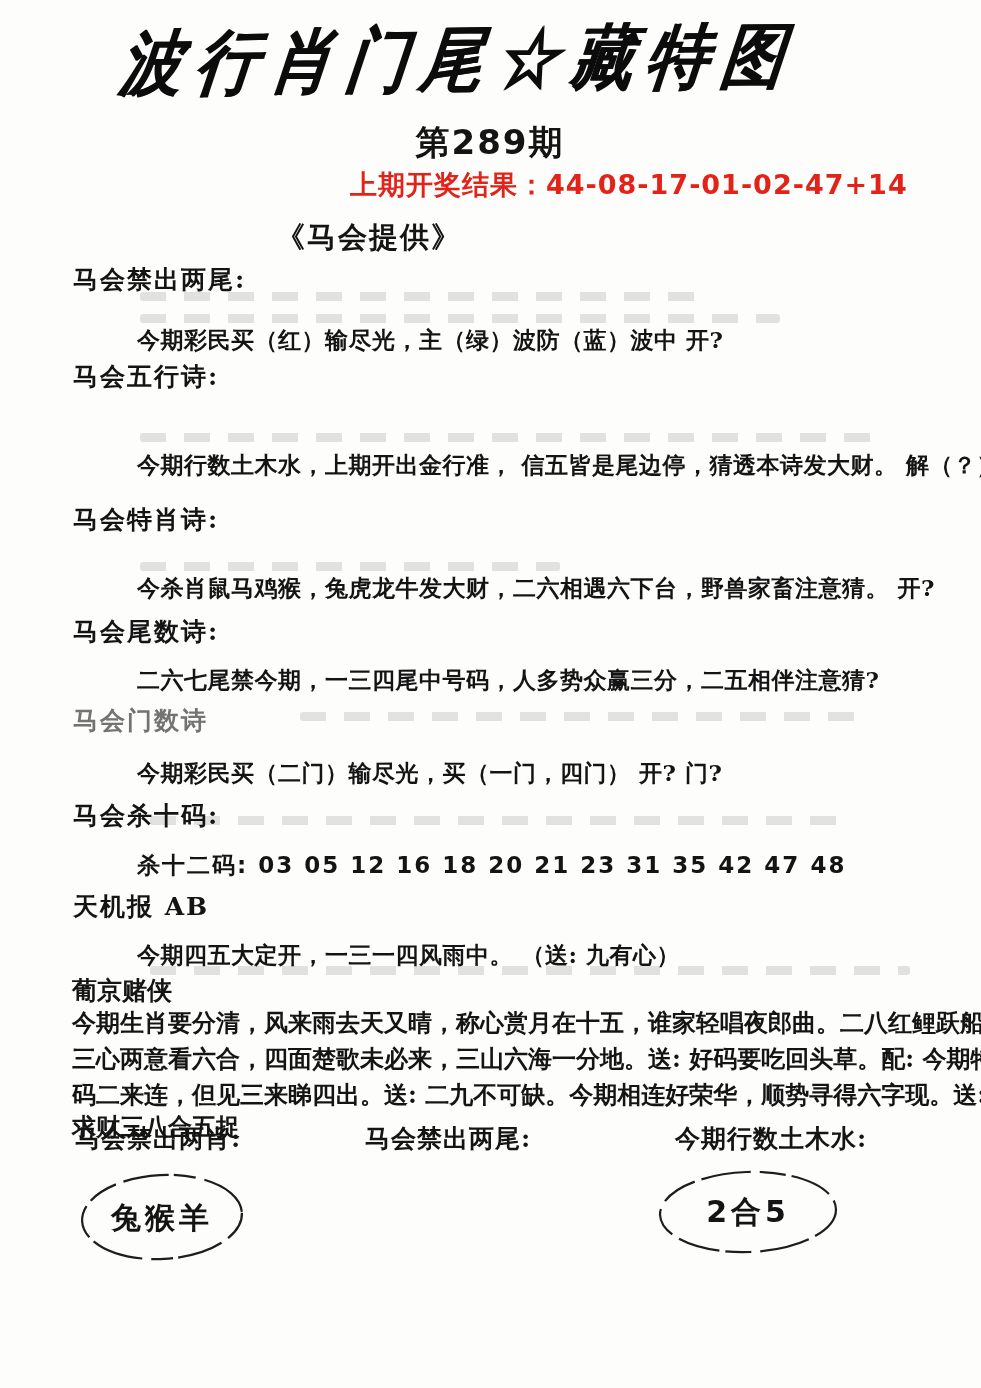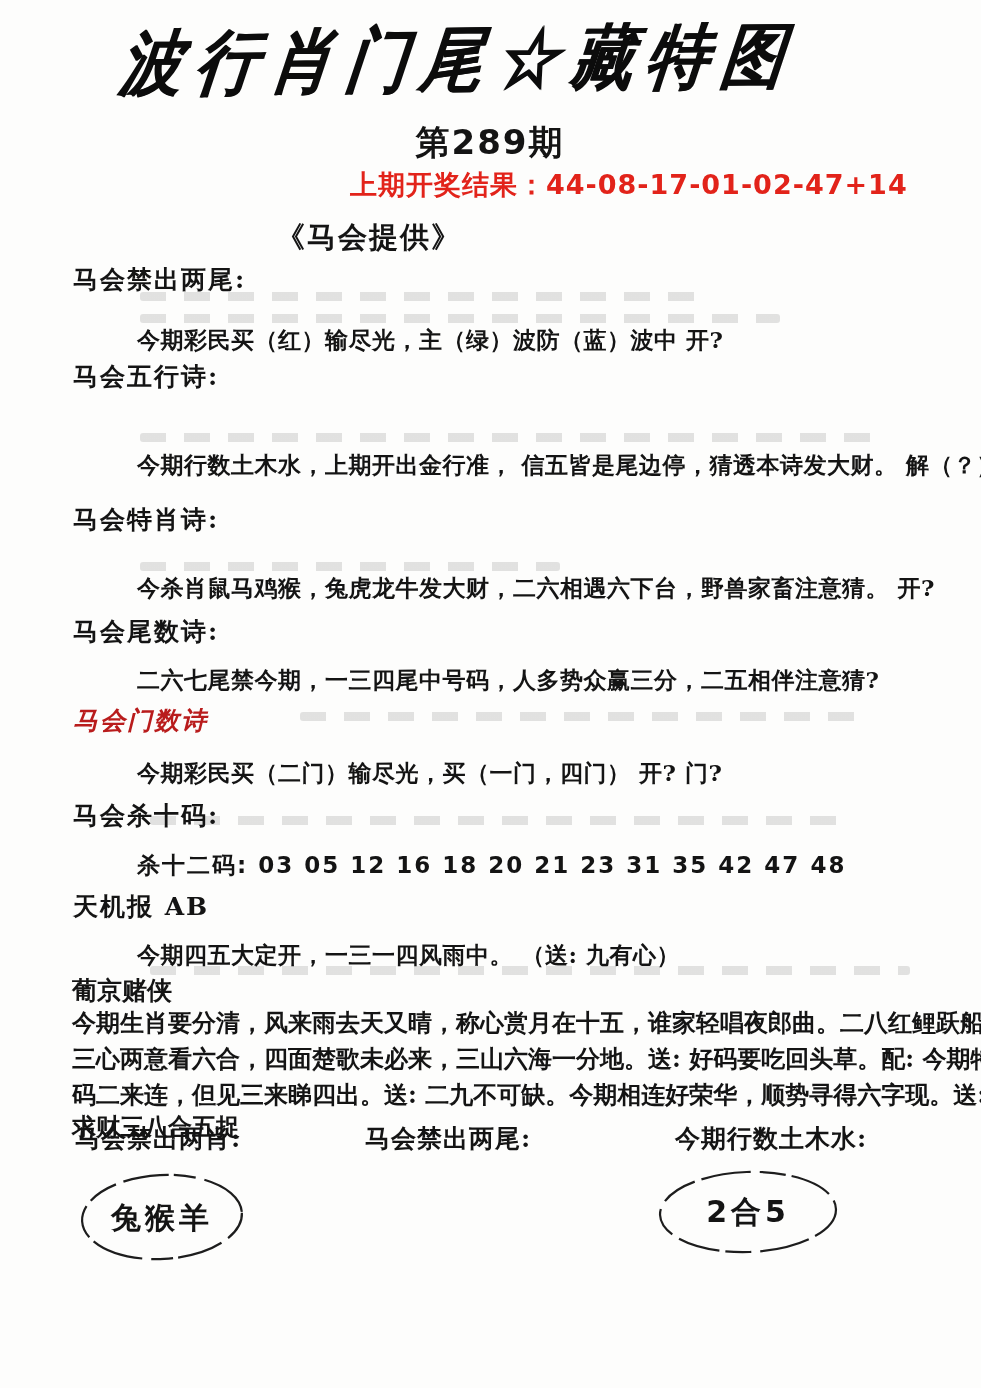--- a/index.html
+++ b/index.html
@@ -32,21 +32,21 @@
   .provider {
     position:absolute; top:218px; left:276px;
     font-size:29px; letter-spacing:2px;
   }
   .sec-h {
     position:absolute; left:73px; font-size:25px; letter-spacing:2px; white-space:nowrap;
   }
   .sec-p {
     position:absolute; left:137px; font-size:23px; letter-spacing:0.5px; white-space:nowrap;
   }
-  .faded { color:#b91c1c;font-style:italic; }
+  .faded { color:#737373; }
   .para-line {
     position:absolute; left:72px; font-size:24px; letter-spacing:0px; white-space:nowrap;
   }
   .forb-label {
     position:absolute; top:1122px; font-size:25px; letter-spacing:1px; white-space:nowrap;
   }
   .ellipse-box { position:absolute; }
   .ellipse-box svg { position:absolute; left:0; top:0; }
   .ellipse-value {
     position:absolute; left:0; right:0; text-align:center;

